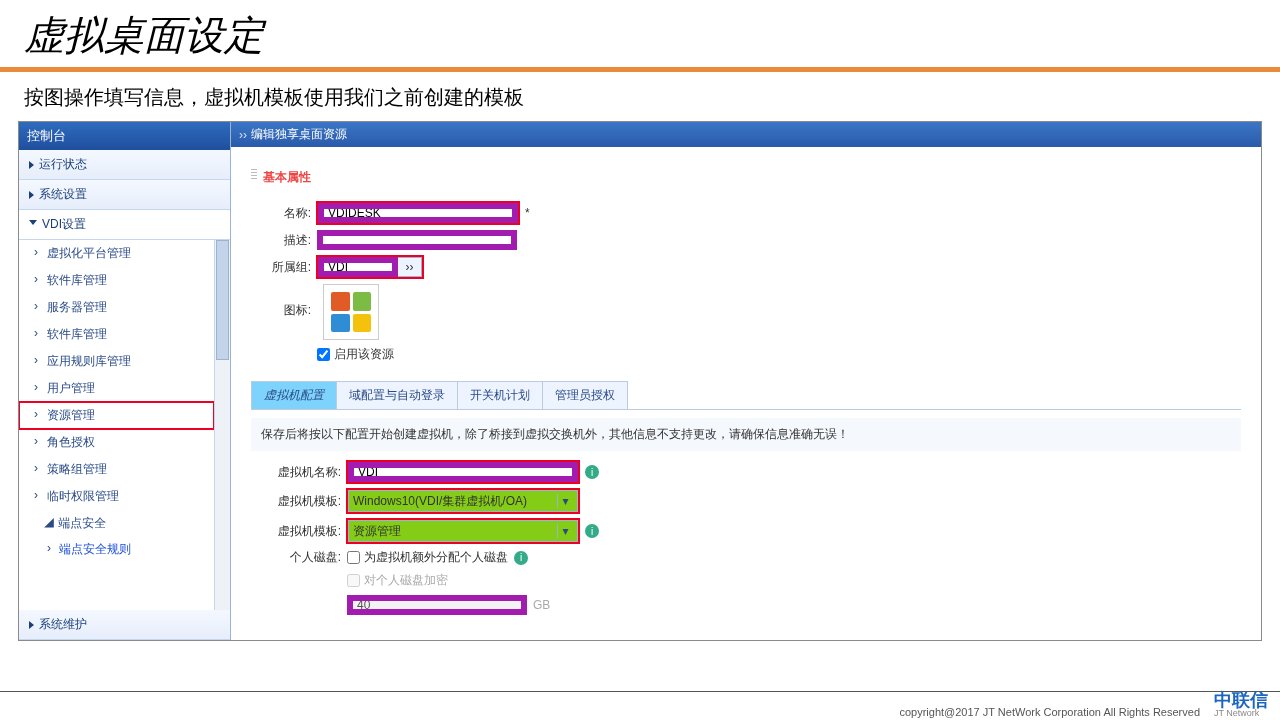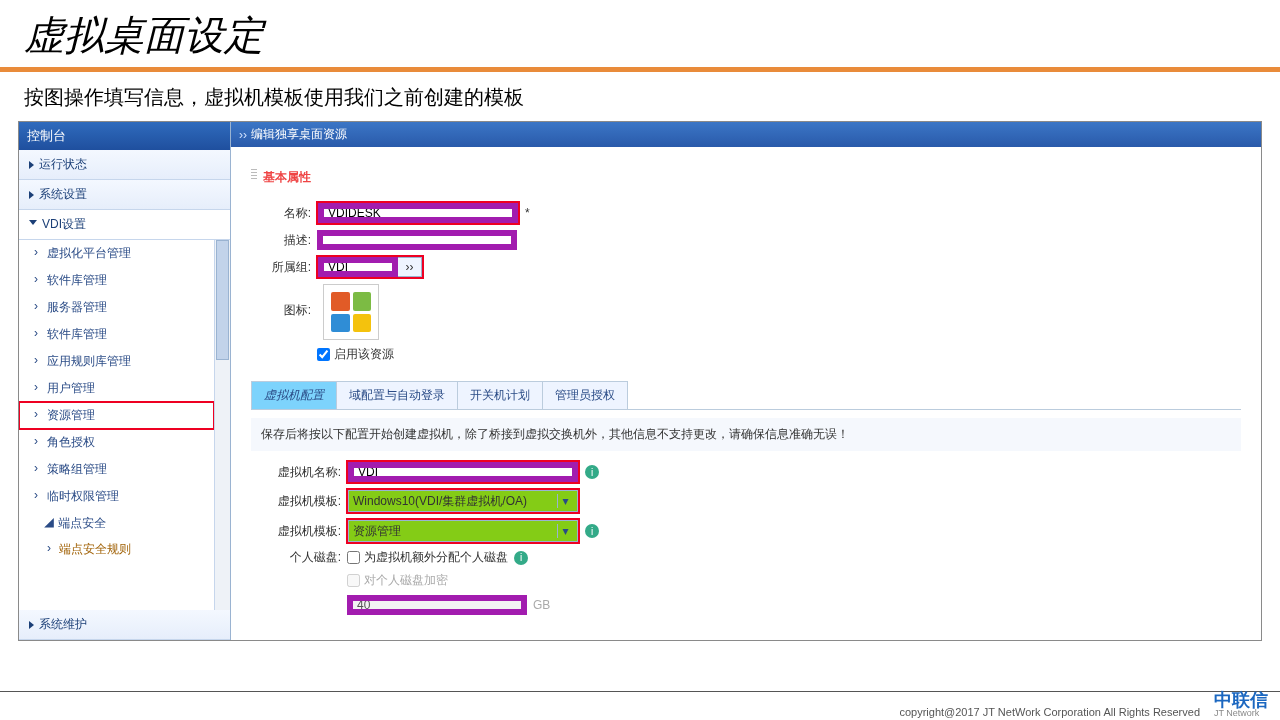--- a/index.html
+++ b/index.html
@@ -10,21 +10,21 @@
   .app-frame { display: flex; margin: 0 18px; border: 1px solid #8a8a8a; height: 520px; font-size: 12px; background: #fff; }
   .sidebar { width: 212px; border-right: 1px solid #9ab3d1; display: flex; flex-direction: column; }
   .sb-head { background: linear-gradient(#2f6bbd,#1f4f9e); color: #fff; padding: 5px 8px; font-size: 13px; }
   .sb-item { border-bottom: 1px solid #c6d6ec; padding: 6px 10px; color: #1b3f77; background: linear-gradient(#f4f8ff,#e6eefb); display: flex; align-items: center; cursor: pointer; }
   .sb-item.active { background: #fff; }
   .caret { width: 0; height: 0; border-top: 4px solid transparent; border-bottom: 4px solid transparent; border-left: 5px solid #1b3f77; margin-right: 5px; }
   .caret.down { border-left: 4px solid transparent; border-right: 4px solid transparent; border-top: 5px solid #1b3f77; width:0;height:0; margin-right:5px; }
   .sb-sub { padding: 5px 4px 5px 28px; color: #2a4b86; cursor: pointer; position: relative; }
   .sb-sub::before { content: "›"; color:#2a4b86; position:absolute; left:15px; font-size:12px; }
   .sb-sub.sel { color:#2a4b86; }
-  .sb-sub2 { padding: 4px 4px 4px 40px; color:#a16207; cursor:pointer; position:relative; }
+  .sb-sub2 { padding: 4px 4px 4px 40px; color:#1d4ed8; cursor:pointer; position:relative; }
   .sb-sub2::before { content:"›"; position:absolute; left:28px; color:#2a4b86; }
   .sb-group { padding:5px 4px 5px 24px; color:#2a4b86; }
   .redbox { outline: 2px solid #e02; outline-offset: -1px; }
   .vscroll { width: 16px; background:#eef2f7; border-left:1px solid #c6d6ec; position:relative; }
   .vscroll .thumb { position:absolute; left:1px; width:13px; top:0; height:120px; background:#c2d3ea; border:1px solid #9ab3d1; }
   .main { flex:1; display:flex; flex-direction:column; }
   .main-head { background: linear-gradient(#3b76c6,#2a5aaa); color:#fff; padding:4px 8px; font-size:12px; display:flex; align-items:center; }
   .main-head .dbl { color:#d0e2ff; margin-right:4px; }
   .main-body { flex:1; padding: 18px 20px 10px; overflow:hidden; color:#333; }
   .section-title { font-weight:bold; color:#ef4444; padding:4px 0 10px; border-bottom: none; display:flex; align-items:flex-start; }

